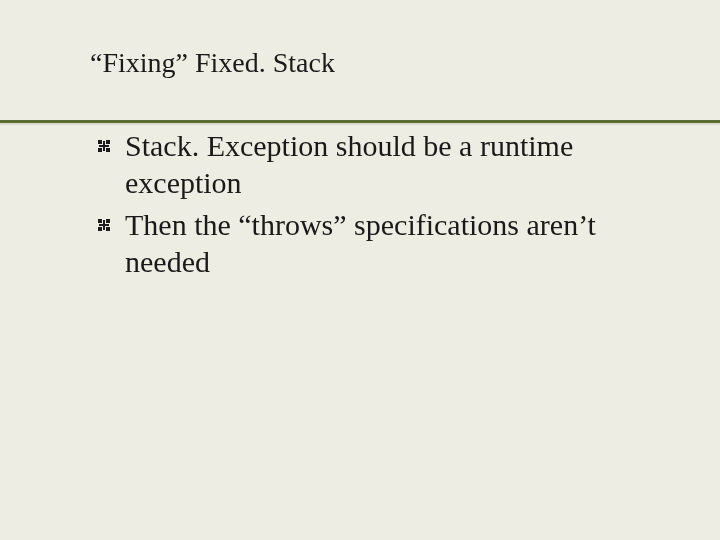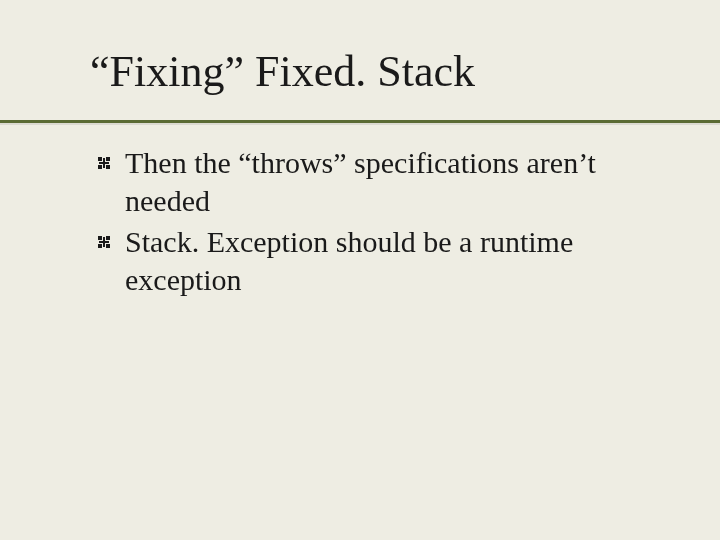--- a/index.html
+++ b/index.html
@@ -13,21 +13,21 @@
   .slide {
     width: 720px;
     height: 540px;
     position: relative;
     padding: 0;
   }
   .title-wrap {
     padding: 48px 0 0 90px;
   }
   .title {
-    font-size: 44px;
+    font-size: 28px;
     font-weight: 400;
     color: #1a1a1a;
     line-height: 1.1;
   }
   .rule {
     position: absolute;
     left: 0;
     top: 120px;
     width: 720px;
     height: 3px;
@@ -79,32 +79,32 @@
       <span class="bullet-icon">
         <svg width="18" height="18" viewBox="0 0 18 18">
           <rect x="3" y="3" width="4" height="4" fill="#1a1a1a"></rect>
           <rect x="11" y="3" width="4" height="4" fill="#1a1a1a"></rect>
           <rect x="3" y="11" width="4" height="4" fill="#1a1a1a"></rect>
           <rect x="11" y="11" width="4" height="4" fill="#1a1a1a"></rect>
           <rect x="4" y="8" width="10" height="2" fill="#1a1a1a"></rect>
           <rect x="8" y="4" width="2" height="10" fill="#1a1a1a"></rect>
         </svg>
       </span>
-      <span>Then the “throws” specifications aren’t needed</span>
+      <span>Stack. Exception should be a runtime exception</span>
     </div>
 
     <div class="bullet-item">
       <span class="bullet-icon">
         <svg width="18" height="18" viewBox="0 0 18 18">
           <rect x="3" y="3" width="4" height="4" fill="#1a1a1a"></rect>
           <rect x="11" y="3" width="4" height="4" fill="#1a1a1a"></rect>
           <rect x="3" y="11" width="4" height="4" fill="#1a1a1a"></rect>
           <rect x="11" y="11" width="4" height="4" fill="#1a1a1a"></rect>
           <rect x="4" y="8" width="10" height="2" fill="#1a1a1a"></rect>
           <rect x="8" y="4" width="2" height="10" fill="#1a1a1a"></rect>
         </svg>
       </span>
-      <span>Stack. Exception should be a runtime exception</span>
+      <span>Then the “throws” specifications aren’t needed</span>
     </div>
 
   </div>
 
 </div>
 
 </body></html>

